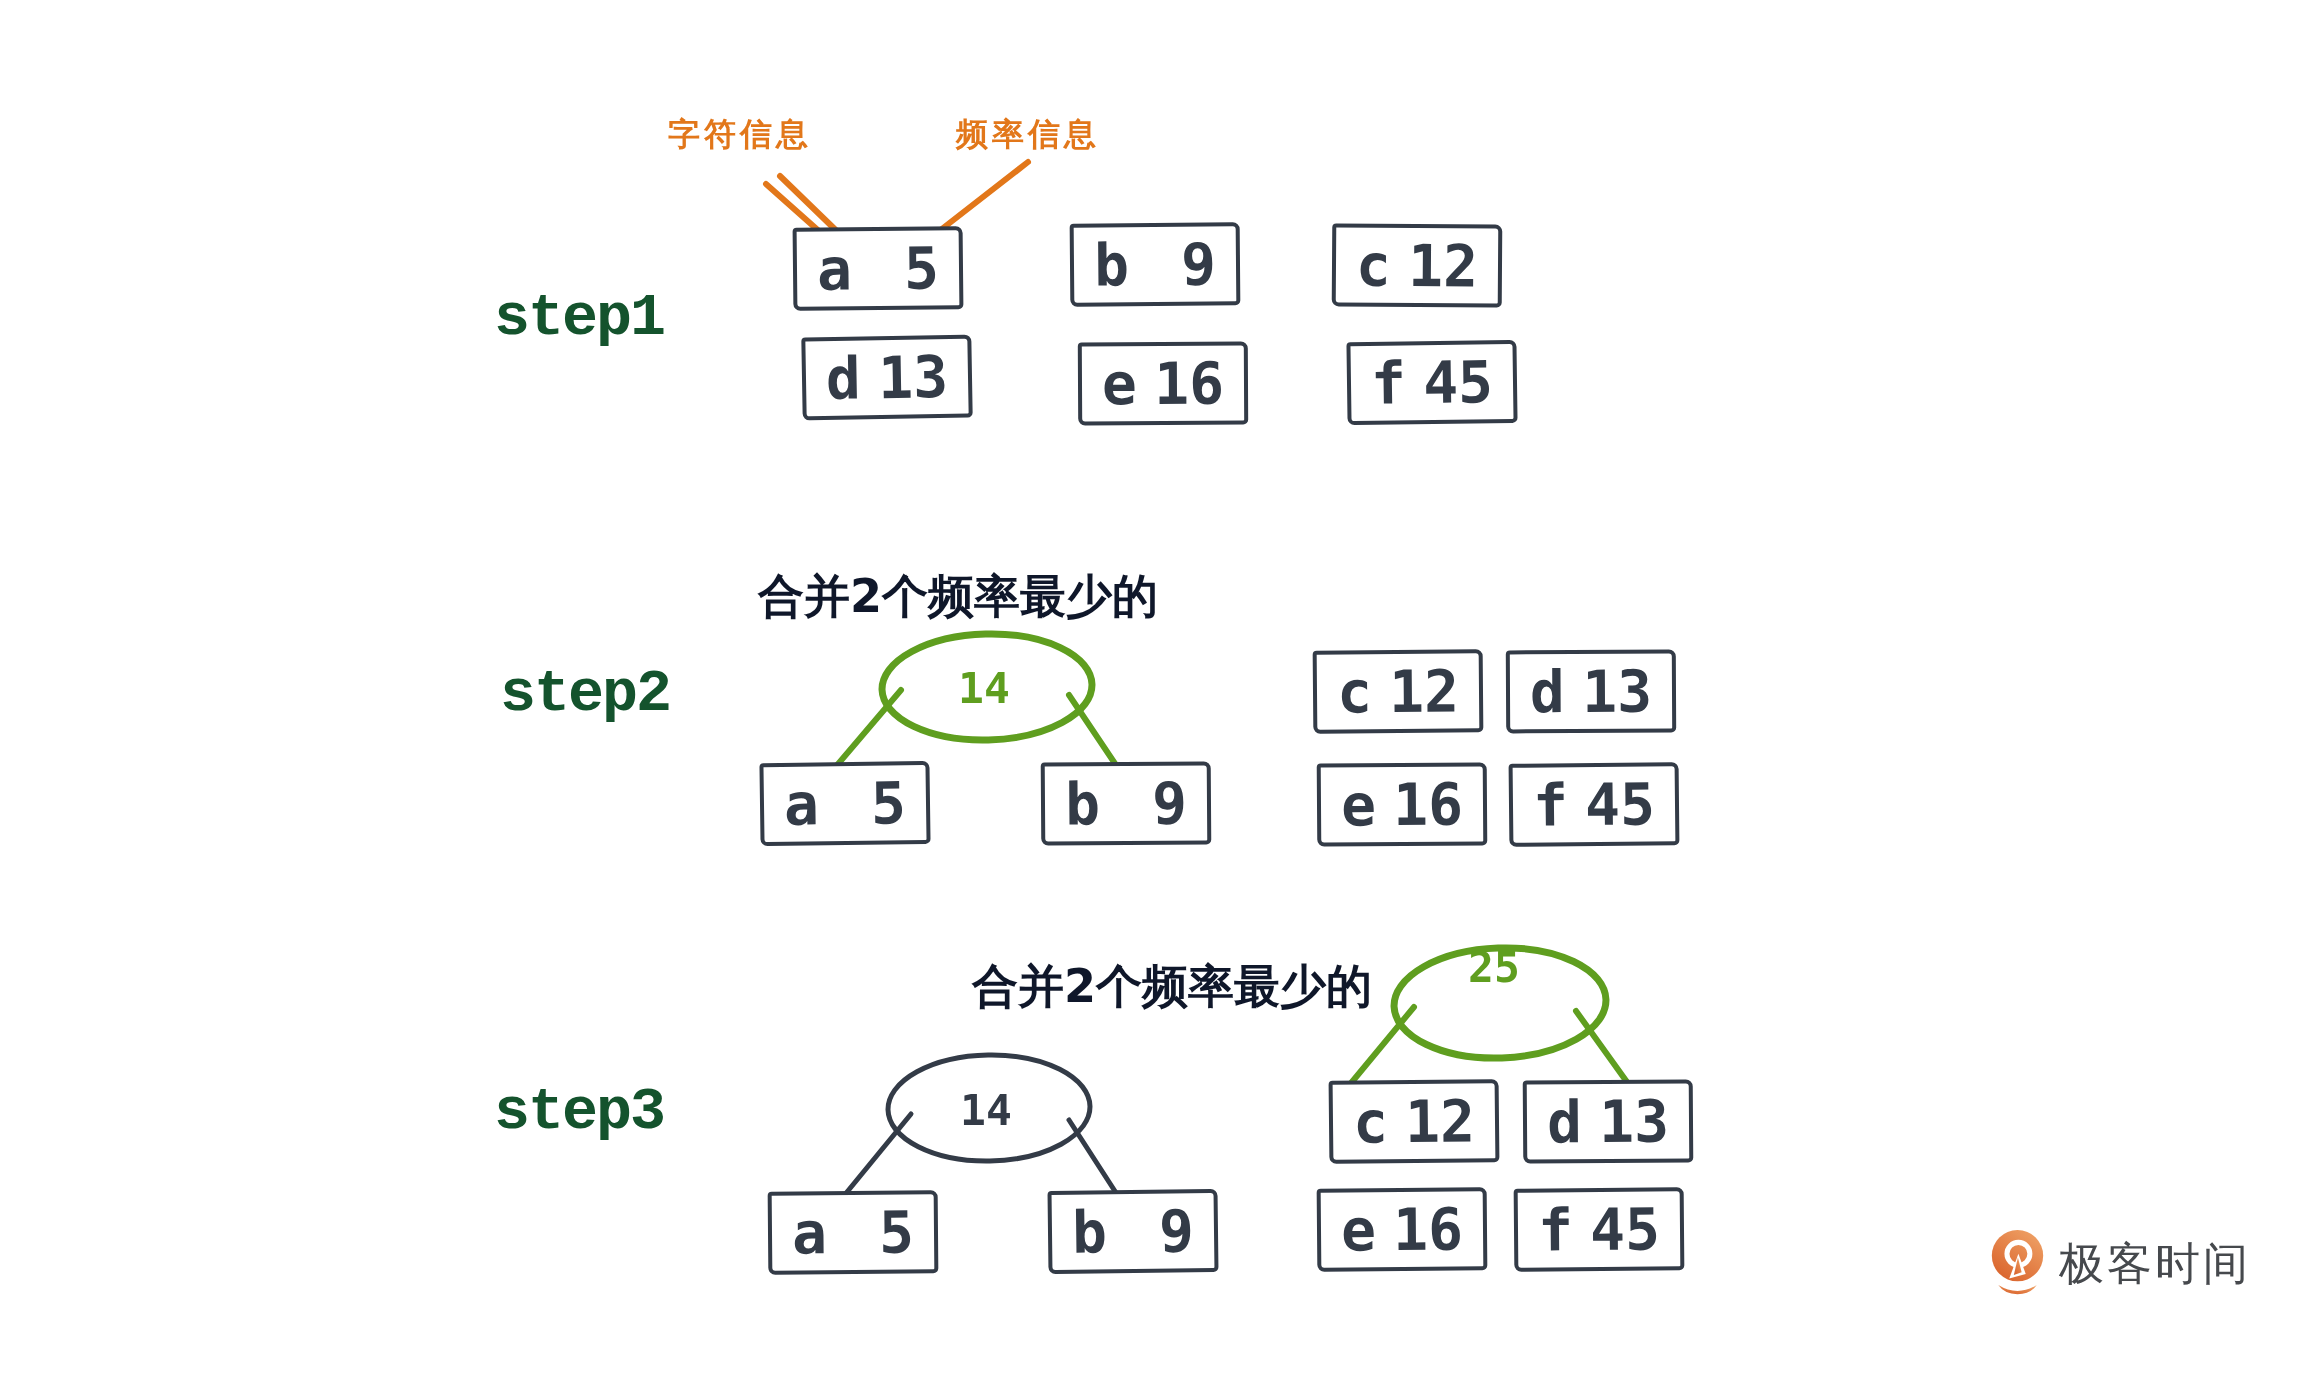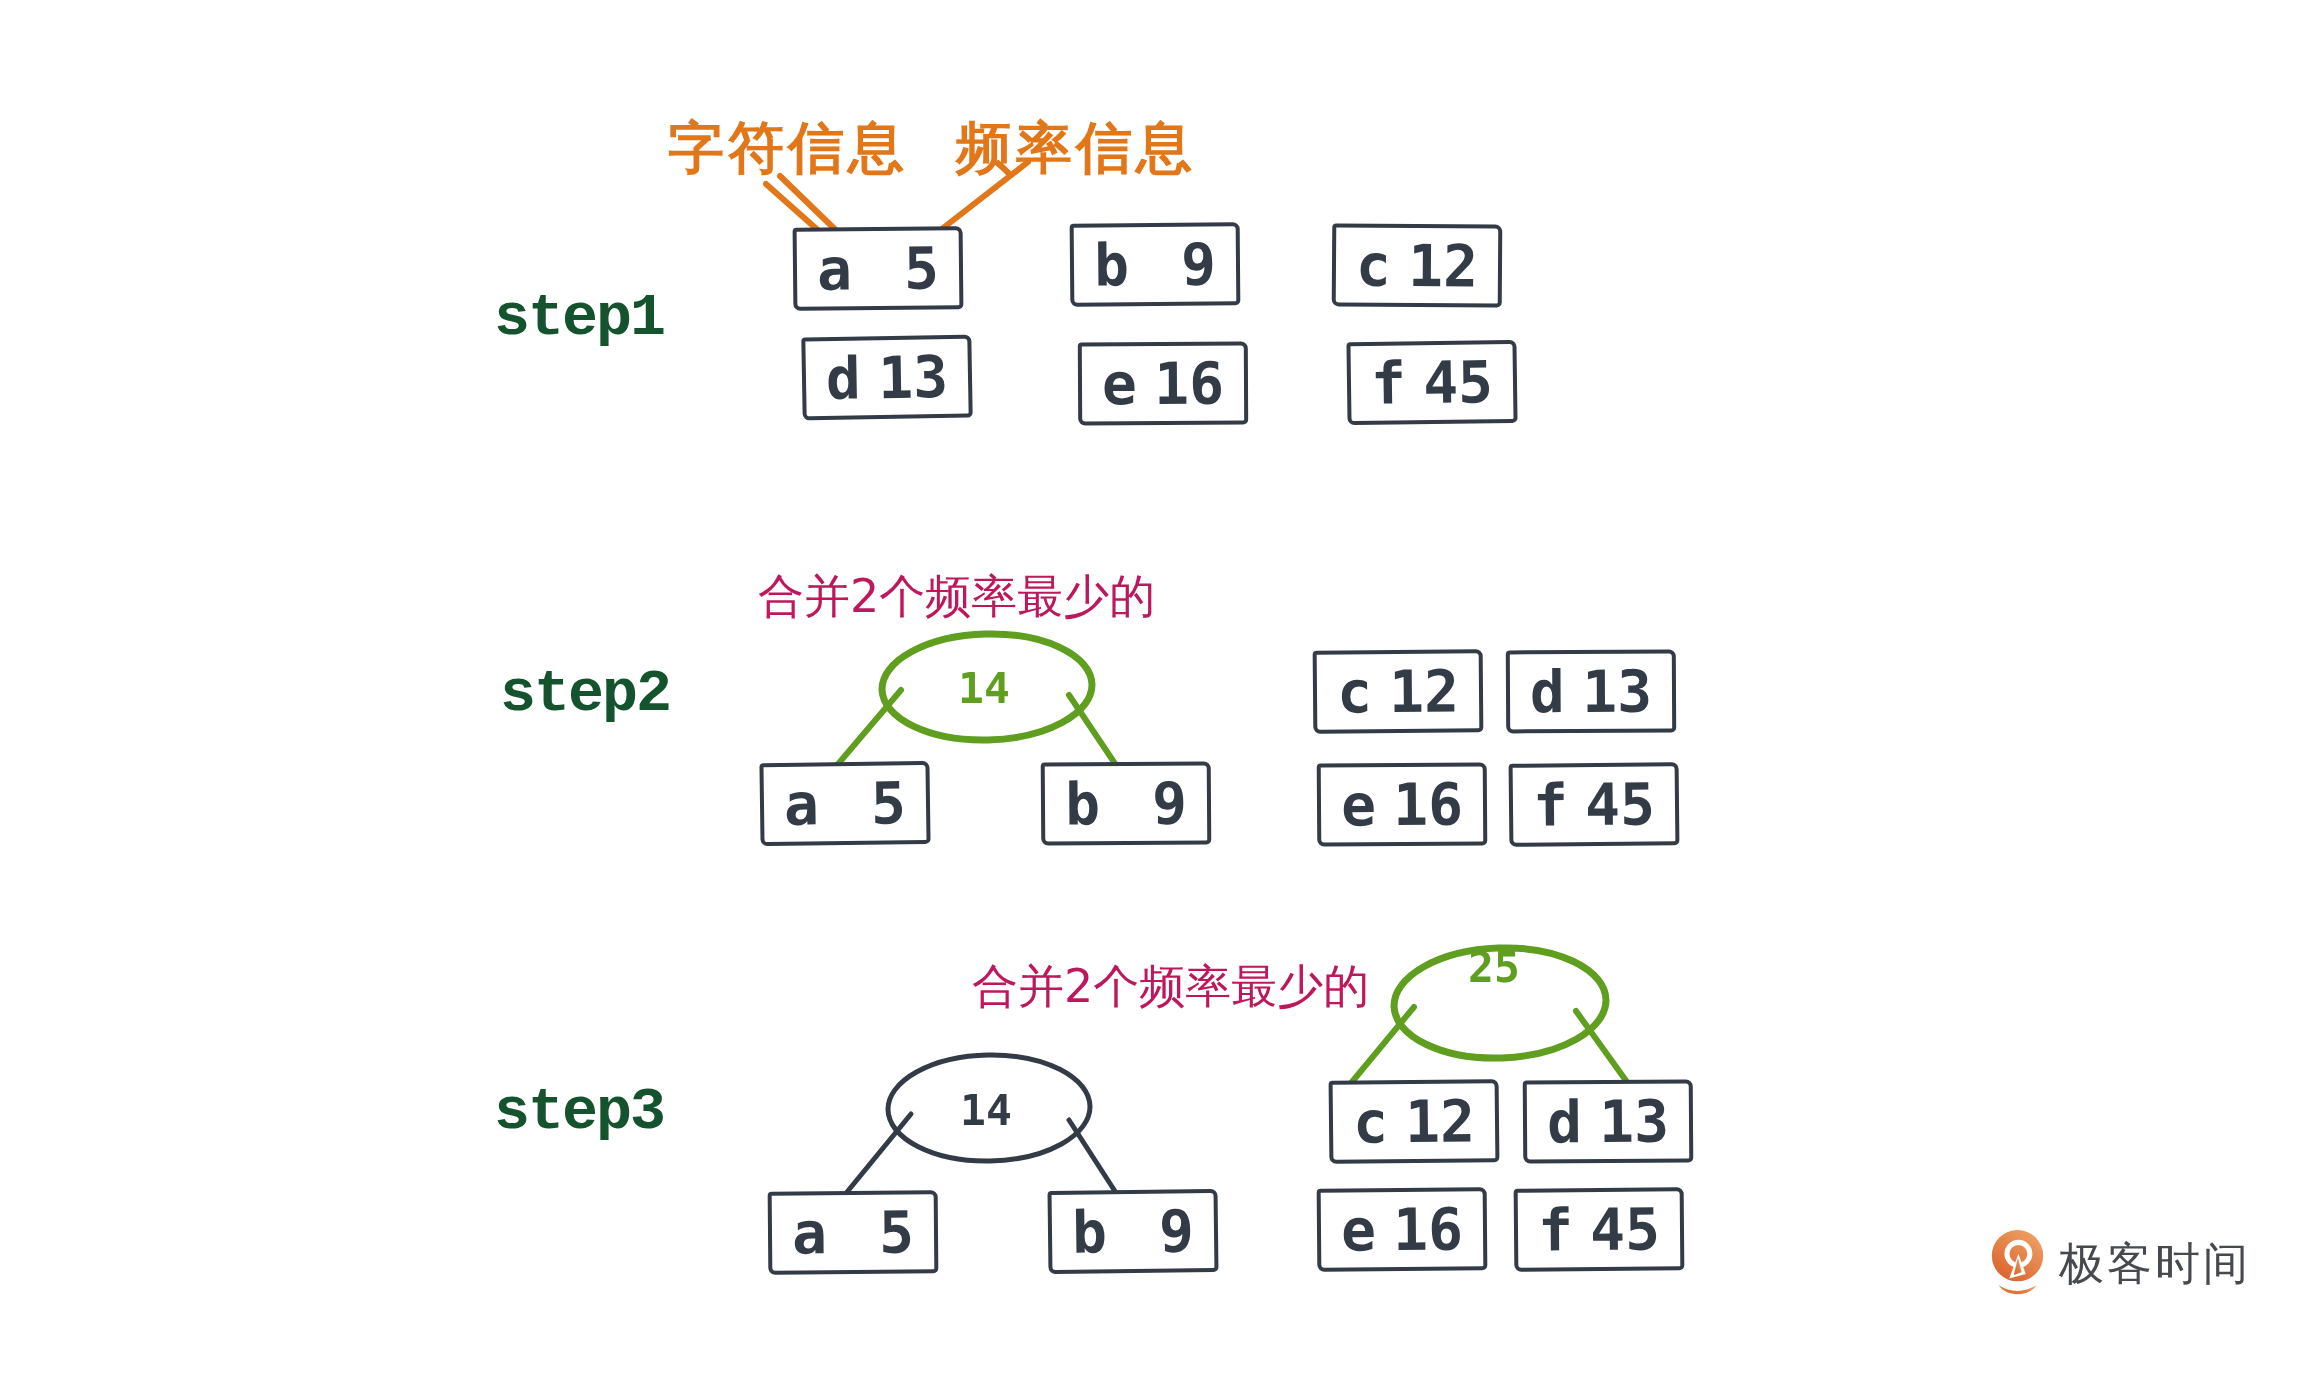--- a/index.html
+++ b/index.html
@@ -33,28 +33,28 @@
     padding:0 20px;
     font-family:"DejaVu Sans Mono", monospace;
     font-weight:bold;
     font-size:58px;
     color:#333B47;
     line-height:1;
   }
   .merge-label{
     position:absolute;
     font-size:46px;
-    font-weight:normal;
-    color:#be185d;
+    font-weight:bold;
+    color:#0f172a;
     line-height:1.15;
     white-space:nowrap;
   }
   .orange-label{
     position:absolute;
-    font-size:56px;
+    font-size:32px;
     font-weight:bold;
     color:#E2771A;
     line-height:1.15;
     white-space:nowrap;
   }
   .node-num{
     position:absolute;
     transform:translate(-50%,-50%);
     font-family:"DejaVu Sans Mono", monospace;
     font-weight:bold;

